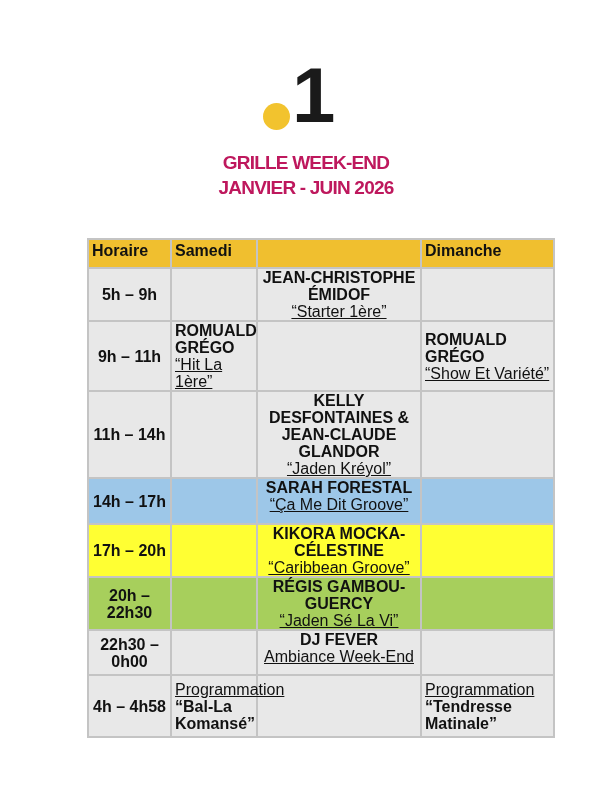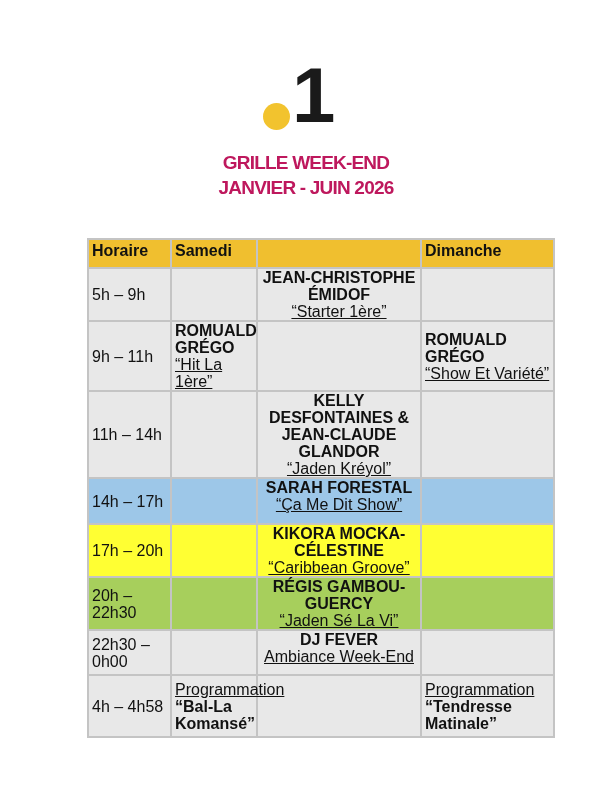--- a/index.html
+++ b/index.html
@@ -17,21 +17,21 @@
              font-weight: 700; font-size: 19px; letter-spacing: -0.8px; color: #be185d; }
     .title.l1 { top: 152px; }
     .title.l2 { top: 177px; }
 
     table.grid { position: absolute; left: 87px; top: 232px; width: 466px;
                  border-collapse: collapse; table-layout: fixed;
                  font-size: 16px; line-height: 17px; margin-top: 6px; }
     table.grid td, table.grid th { border: 2px solid #c4c4c4; padding: 0 3px; vertical-align: middle; }
     table.grid th { background: #f0bf2f; text-align: left; font-weight: 700; vertical-align: top;
                     height: 25px; padding-top: 2px; }
-    .c-time { font-weight: 400; text-align: left; }
+    .c-time { font-weight: 700; text-align: center; }
     .c-mid { text-align: center; }
     .bold { font-weight: 700; display: block; }
     .plain { display: block; text-decoration: underline; }
     .row-grey td { background: #e8e8e8; }
     .row-blue td { background: #9dc7e8; }
     .row-yellow td { background: #ffff33; }
     .row-green td { background: #a7cf5c; }
     .left-stack { text-align: left; }
   </style>
 </head>
@@ -95,21 +95,21 @@
         <span class="plain">“Jaden Kréyol”</span>
       </td>
       <td></td>
     </tr>
 
     <tr class="row-blue" style="height:46px">
       <td class="c-time">14h – 17h</td>
       <td></td>
       <td class="c-mid" style="vertical-align:top">
         <span class="bold">SARAH FORESTAL</span>
-        <span class="plain">“Ça Me Dit Show”</span>
+        <span class="plain">“Ça Me Dit Groove”</span>
       </td>
       <td></td>
     </tr>
 
     <tr class="row-yellow" style="height:45px">
       <td class="c-time">17h – 20h</td>
       <td></td>
       <td class="c-mid" style="vertical-align:top">
         <span class="bold">KIKORA MOCKA-CÉLESTINE</span>
         <span class="plain">“Caribbean Groove”</span>

